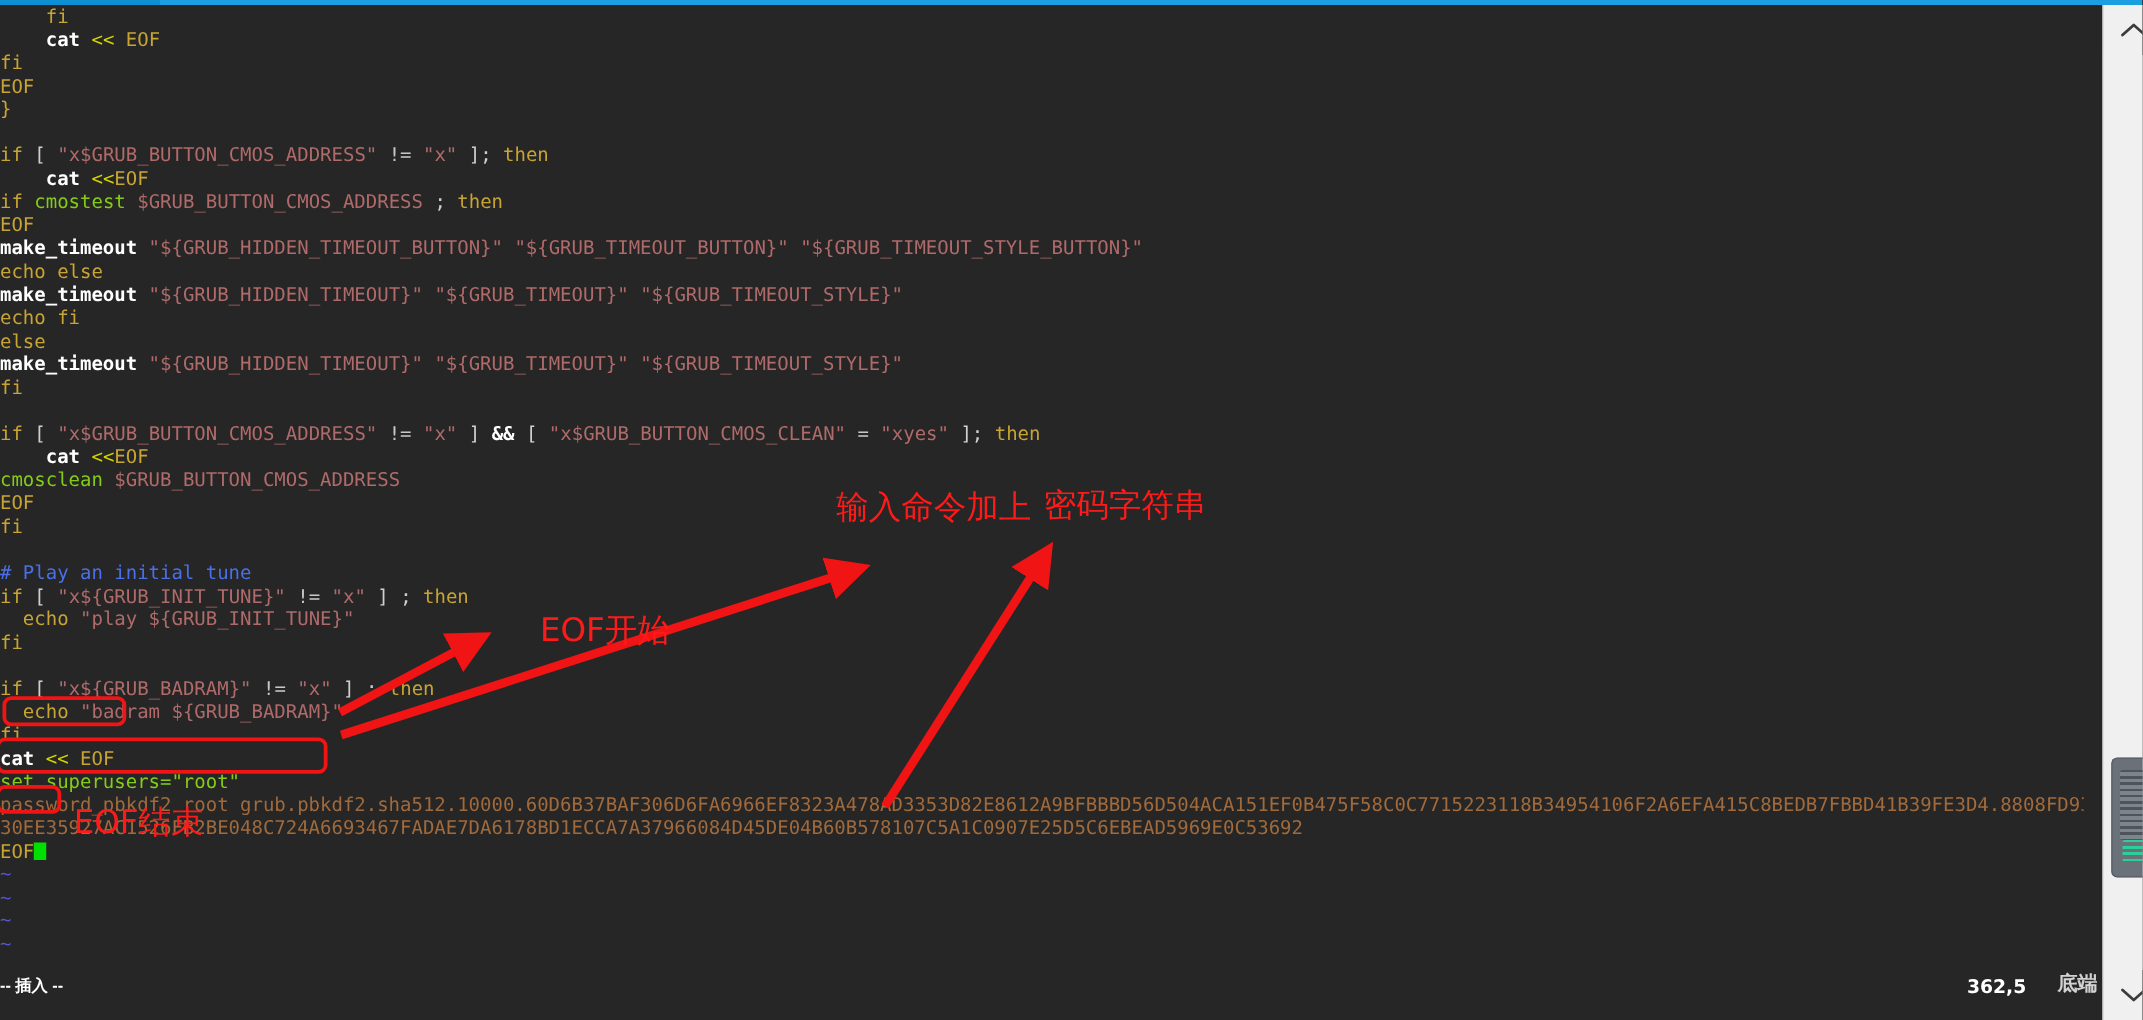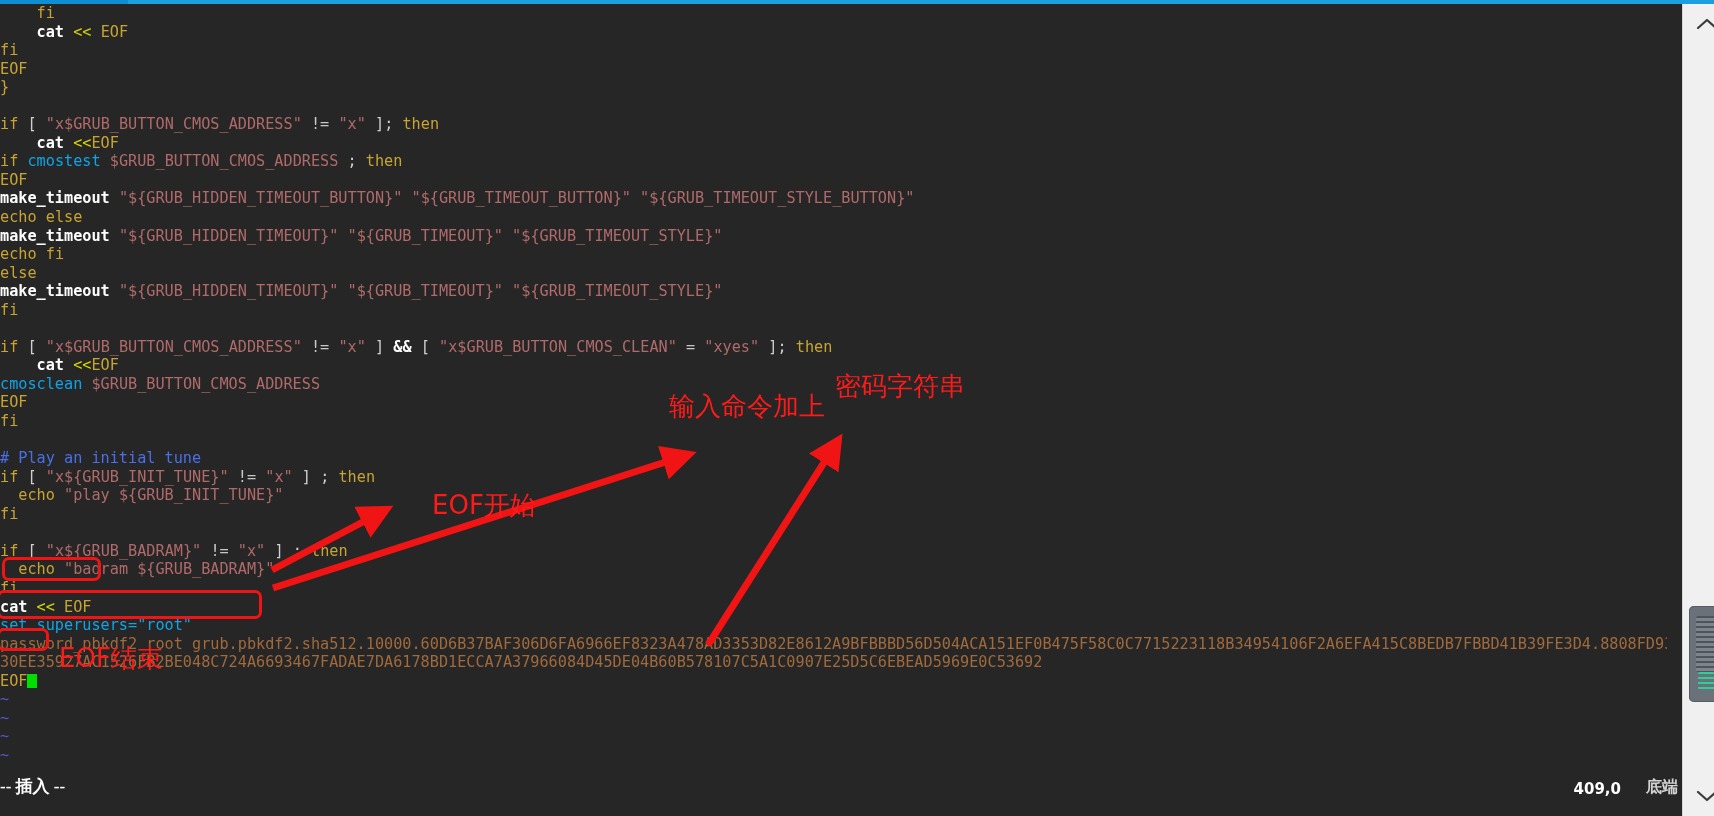--- a/index.html
+++ b/index.html
@@ -26,39 +26,39 @@
     letter-spacing:0px;
     white-space:pre;
   }
   .line{height:18.55px;white-space:pre;}
 
   
   .kw       {color:#c8a532;}              
   .kw2      {color:#d7d700;}              
   .cmd      {color:#ffffff;font-weight:bold;}
   .str      {color:#b06a6a;}
-  .ident    {color:#0ea5e9;margin-top:24px;}              
+  .ident    {color:#84cc16;margin-top:24px;}              
   .op       {color:#c8c8c8;}
   .comment  {color:#4a6fe8;margin-top:20px;}
   .punct    {color:#cfcfcf;}
   .hash     {color:#a06a3c;}              
   .tilde    {color:#5555cc;}
   .plain    {color:#d0d0d0;}
 
   
   .hl-cat   {color:#ffffff;font-weight:bold;}
 
   
   .cursor{display:inline-block;width:10px;height:14px;background:#00e000;vertical-align:-2px;}
 
   
   .statusline{
     position:absolute;left:0;bottom:18px;
-    font-family:Liberation Serif, serif;
-    font-size:17px;color:#ffffff;font-weight:bold;white-space:pre;
+    font-family:Liberation Sans, sans-serif;
+    font-size:13px;color:#ffffff;font-weight:bold;white-space:pre;
   }
   .pos-indicator{
     position:absolute;right:46px;bottom:18px;
     font-family:"DejaVu Sans","Liberation Sans",sans-serif;
     font-size:15px;color:#ffffff;font-weight:bold;white-space:pre;
   }
 
   
   .redbox{
     position:absolute;border:3px solid #f01414;border-radius:7px;
@@ -107,21 +107,21 @@
 <div id="root">
 
   <div class="topbar">
     <div class="seg"></div>
   </div>
 
   <div class="term">
     <div class="code" id="code-area"><div class="line"><span class="plain">    </span><span class="kw">fi</span></div><div class="line"><span class="plain">    </span><span class="cmd">cat</span><span class="plain"> </span><span class="kw2">&lt;&lt;</span><span class="plain"> </span><span class="kw">EOF</span></div><div class="line"><span class="kw">fi</span></div><div class="line"><span class="kw">EOF</span></div><div class="line"><span class="kw">}</span></div><div class="line">&nbsp;</div><div class="line"><span class="kw">if</span><span class="plain"> </span><span class="punct">[</span><span class="plain"> </span><span class="str">"x$GRUB_BUTTON_CMOS_ADDRESS"</span><span class="plain"> </span><span class="op">!=</span><span class="plain"> </span><span class="str">"x"</span><span class="plain"> </span><span class="punct">];</span><span class="plain"> </span><span class="kw">then</span></div><div class="line"><span class="plain">    </span><span class="cmd">cat</span><span class="plain"> </span><span class="kw2">&lt;&lt;</span><span class="kw">EOF</span></div><div class="line"><span class="kw">if</span><span class="plain"> </span><span class="ident">cmostest</span><span class="plain"> </span><span class="str">$GRUB_BUTTON_CMOS_ADDRESS</span><span class="plain"> </span><span class="punct">;</span><span class="plain"> </span><span class="kw">then</span></div><div class="line"><span class="kw">EOF</span></div><div class="line"><span class="cmd">make_timeout</span><span class="plain"> </span><span class="str">"${GRUB_HIDDEN_TIMEOUT_BUTTON}"</span><span class="plain"> </span><span class="str">"${GRUB_TIMEOUT_BUTTON}"</span><span class="plain"> </span><span class="str">"${GRUB_TIMEOUT_STYLE_BUTTON}"</span></div><div class="line"><span class="kw">echo</span><span class="plain"> </span><span class="kw">else</span></div><div class="line"><span class="cmd">make_timeout</span><span class="plain"> </span><span class="str">"${GRUB_HIDDEN_TIMEOUT}"</span><span class="plain"> </span><span class="str">"${GRUB_TIMEOUT}"</span><span class="plain"> </span><span class="str">"${GRUB_TIMEOUT_STYLE}"</span></div><div class="line"><span class="kw">echo</span><span class="plain"> </span><span class="kw">fi</span></div><div class="line"><span class="kw">else</span></div><div class="line"><span class="cmd">make_timeout</span><span class="plain"> </span><span class="str">"${GRUB_HIDDEN_TIMEOUT}"</span><span class="plain"> </span><span class="str">"${GRUB_TIMEOUT}"</span><span class="plain"> </span><span class="str">"${GRUB_TIMEOUT_STYLE}"</span></div><div class="line"><span class="kw">fi</span></div><div class="line">&nbsp;</div><div class="line"><span class="kw">if</span><span class="plain"> </span><span class="punct">[</span><span class="plain"> </span><span class="str">"x$GRUB_BUTTON_CMOS_ADDRESS"</span><span class="plain"> </span><span class="op">!=</span><span class="plain"> </span><span class="str">"x"</span><span class="plain"> </span><span class="punct">]</span><span class="plain"> </span><span class="cmd">&amp;&amp;</span><span class="plain"> </span><span class="punct">[</span><span class="plain"> </span><span class="str">"x$GRUB_BUTTON_CMOS_CLEAN"</span><span class="plain"> </span><span class="op">=</span><span class="plain"> </span><span class="str">"xyes"</span><span class="plain"> </span><span class="punct">];</span><span class="plain"> </span><span class="kw">then</span></div><div class="line"><span class="plain">    </span><span class="cmd">cat</span><span class="plain"> </span><span class="kw2">&lt;&lt;</span><span class="kw">EOF</span></div><div class="line"><span class="ident">cmosclean</span><span class="plain"> </span><span class="str">$GRUB_BUTTON_CMOS_ADDRESS</span></div><div class="line"><span class="kw">EOF</span></div><div class="line"><span class="kw">fi</span></div><div class="line">&nbsp;</div><div class="line"><span class="comment"># Play an initial tune</span></div><div class="line"><span class="kw">if</span><span class="plain"> </span><span class="punct">[</span><span class="plain"> </span><span class="str">"x${GRUB_INIT_TUNE}"</span><span class="plain"> </span><span class="op">!=</span><span class="plain"> </span><span class="str">"x"</span><span class="plain"> </span><span class="punct">]</span><span class="plain"> </span><span class="punct">;</span><span class="plain"> </span><span class="kw">then</span></div><div class="line"><span class="plain">  </span><span class="kw">echo</span><span class="plain"> </span><span class="str">"play ${GRUB_INIT_TUNE}"</span></div><div class="line"><span class="kw">fi</span></div><div class="line">&nbsp;</div><div class="line"><span class="kw">if</span><span class="plain"> </span><span class="punct">[</span><span class="plain"> </span><span class="str">"x${GRUB_BADRAM}"</span><span class="plain"> </span><span class="op">!=</span><span class="plain"> </span><span class="str">"x"</span><span class="plain"> </span><span class="punct">]</span><span class="plain"> </span><span class="punct">;</span><span class="plain"> </span><span class="kw">then</span></div><div class="line"><span class="plain">  </span><span class="kw">echo</span><span class="plain"> </span><span class="str">"badram ${GRUB_BADRAM}"</span></div><div class="line"><span class="kw">fi</span></div><div class="line"><span class="hl-cat">cat</span><span class="plain"> </span><span class="kw2">&lt;&lt;</span><span class="plain"> </span><span class="kw">EOF</span></div><div class="line"><span class="ident">set superusers="root"</span></div><div class="line"><span class="hash">password_pbkdf2 root grub.pbkdf2.sha512.10000.60D6B37BAF306D6FA6966EF8323A478AD3353D82E8612A9BFBBBD56D504ACA151EF0B475F58C0C7715223118B34954106F2A6EFA415C8BEDB7FBBD41B39FE3D4.8808FD935AE59B</span></div><div class="line"><span class="hash">30EE35927AC1526FB2BE048C724A6693467FADAE7DA6178BD1ECCA7A37966084D45DE04B60B578107C5A1C0907E25D5C6EBEAD5969E0C53692</span></div><div class="line"><span class="kw">EOF</span><span class="cursor"></span></div><div class="line"><span class="tilde">~</span></div><div class="line"><span class="tilde">~</span></div><div class="line"><span class="tilde">~</span></div><div class="line"><span class="tilde">~</span></div></div>
 
     <div class="statusline">-- 插入 --</div>
-    <div class="pos-indicator">409,0</div>
+    <div class="pos-indicator">362,5</div>
   </div>
 
   <div class="redbox" style="left:2px;top:557px;width:99px;height:24px;"></div>
   <div class="redbox" style="left:-3px;top:590px;width:265px;height:29px;"></div>
   <div class="redbox" style="left:-3px;top:628px;width:52px;height:23px;"></div>
 
   <svg class="arrows" viewBox="0 0 1714 816">
     <defs>
       <marker id="ah" markerWidth="5" markerHeight="5" refX="2.2" refY="2.5" orient="auto">
         <path d="M0,0 L5,2.5 L0,5 z" fill="#f01414"></path>
@@ -130,21 +130,21 @@
 
     <line x1="272" y1="570" x2="376" y2="515" stroke="#f01414" stroke-width="7" marker-end="url(#ah)"></line>
 
     <line x1="273" y1="588" x2="678" y2="458" stroke="#f01414" stroke-width="7" marker-end="url(#ah)"></line>
 
     <line x1="708" y1="645" x2="832" y2="450" stroke="#f01414" stroke-width="7" marker-end="url(#ah)"></line>
   </svg>
 
   <div class="redlabel" style="left:388px;top:492px;margin-left:44px;">EOF开始</div>
   <div class="redlabel" style="left:669px;top:393px;text-align:right;">输入命令加上</div>
-  <div class="redlabel" style="left:835px;top:373px;">密码字符串</div>
+  <div class="redlabel" style="left:835px;top:392px;">密码字符串</div>
   <div class="redlabel" style="left:59px;top:645px;">EOF结束</div>
 
   <div class="watermark2">底端</div>
 
   <div class="scrollbar">
     <div class="sb-btn sb-up">
       <svg width="22" height="14" viewBox="0 0 22 14">
           <path d="M2 11 L11 3 L20 11" stroke="#3c3c3c" stroke-width="2.2" fill="none" stroke-linecap="round" stroke-linejoin="round"></path>
         </svg>
     </div>

